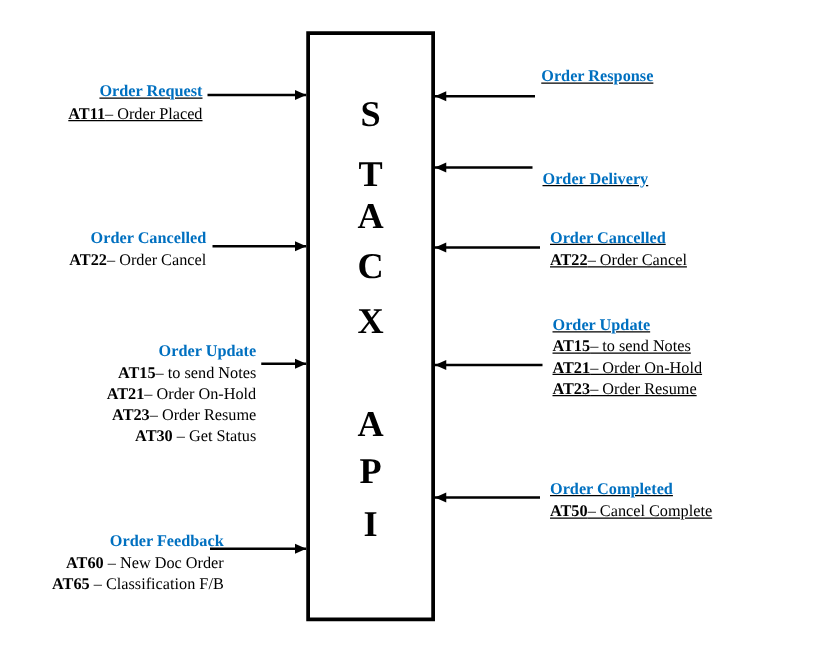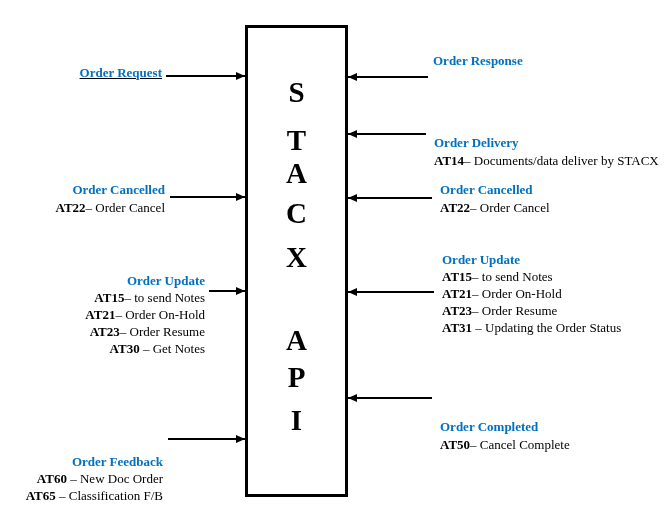--- a/index.html
+++ b/index.html
@@ -28,21 +28,21 @@
     font-weight:bold;
     font-size:29px;
     line-height:30px;
     color:#000;
   }
   
   .block { position:absolute; line-height:17.5px; white-space:nowrap; }
   .block.lh17 { line-height:17px; }
   .block .title { color:var(--title-blue, #0070C0); font-weight:bold; }
   .block.left { text-align:right; }
-  .block.right { text-align:left; }
+  .block.right { text-align:left;text-decoration:underline; }
   .line b { font-weight:bold; }
   
   .arrow { position:absolute; height:2px; background:#000; }
   .arrow::after {
     content:"";
     position:absolute;
     top:50%; transform:translateY(-50%);
     width:0; height:0;
     border-top:4.5px solid transparent;
     border-bottom:4.5px solid transparent;
@@ -72,61 +72,60 @@
   <div class="arrow to-right" style="left:168px; top:438px; width:77px"></div>
 
   <div class="arrow to-left" style="left:348px; top:76px;  width:80px"></div>
   <div class="arrow to-left" style="left:348px; top:133px; width:78px"></div>
   <div class="arrow to-left" style="left:348px; top:197px; width:84px"></div>
   <div class="arrow to-left" style="left:348px; top:291px; width:86px"></div>
   <div class="arrow to-left" style="left:348px; top:397px; width:84px"></div>
 
   <div class="block left" style="top:64px; right:509px;text-decoration:underline;">
     <div class="title">Order Request</div>
+    <div class="line"><b>AT11</b><span>– Order Placed</span></div>
   </div>
 
   <div class="block left" style="top:181px; right:506px;">
     <div class="title">Order Cancelled</div>
     <div class="line"><b>AT22</b><span>– Order Cancel</span></div>
   </div>
 
   <div class="block left lh17" style="top:272px; right:466px;">
     <div class="title">Order Update</div>
     <div class="line"><b>AT15</b><span>– to send Notes</span></div>
     <div class="line"><b>AT21</b><span>– Order On-Hold</span></div>
     <div class="line"><b>AT23</b><span>– Order Resume</span></div>
-    <div class="line"><b>AT30</b><span> – Get Notes</span></div>
+    <div class="line"><b>AT30</b><span> – Get Status</span></div>
   </div>
 
-  <div class="block left lh17" style="top:424px; right:508px;margin-top:29px;">
+  <div class="block left lh17" style="top:424px; right:492px;">
     <div class="title">Order Feedback</div>
     <div class="line"><b>AT60</b><span> – New Doc Order</span></div>
     <div class="line"><b>AT65</b><span> – Classification F/B</span></div>
   </div>
 
   <div class="block right" style="top:52px; left:433px;">
     <div class="title">Order Response</div>
   </div>
 
   <div class="block right" style="top:134px; left:434px;">
     <div class="title">Order Delivery</div>
-    <div class="line"><b>AT14</b><span>– Documents/data deliver by STACX</span></div>
   </div>
 
   <div class="block right" style="top:181px; left:440px;">
     <div class="title">Order Cancelled</div>
     <div class="line"><b>AT22</b><span>– Order Cancel</span></div>
   </div>
 
   <div class="block right lh17" style="top:251px; left:442px;">
     <div class="title">Order Update</div>
     <div class="line"><b>AT15</b><span>– to send Notes</span></div>
     <div class="line"><b>AT21</b><span>– Order On-Hold</span></div>
     <div class="line"><b>AT23</b><span>– Order Resume</span></div>
-    <div class="line"><b>AT31</b><span> – Updating the Order Status</span></div>
   </div>
 
-  <div class="block right" style="top:382px; left:440px;margin-top:36px;">
+  <div class="block right" style="top:382px; left:440px;">
     <div class="title">Order Completed</div>
     <div class="line"><b>AT50</b><span>– Cancel Complete</span></div>
   </div>
 
 </div>
 
 </body></html>

